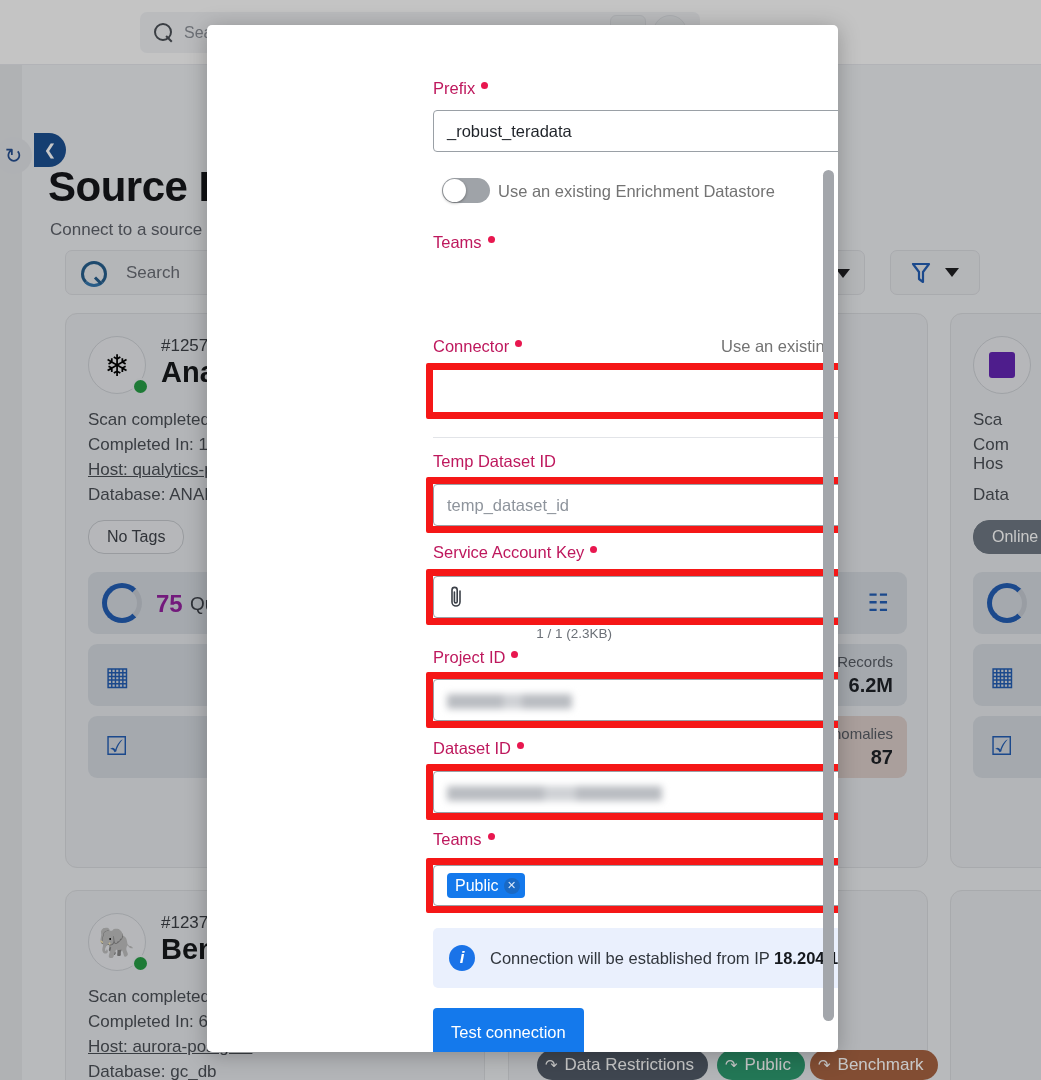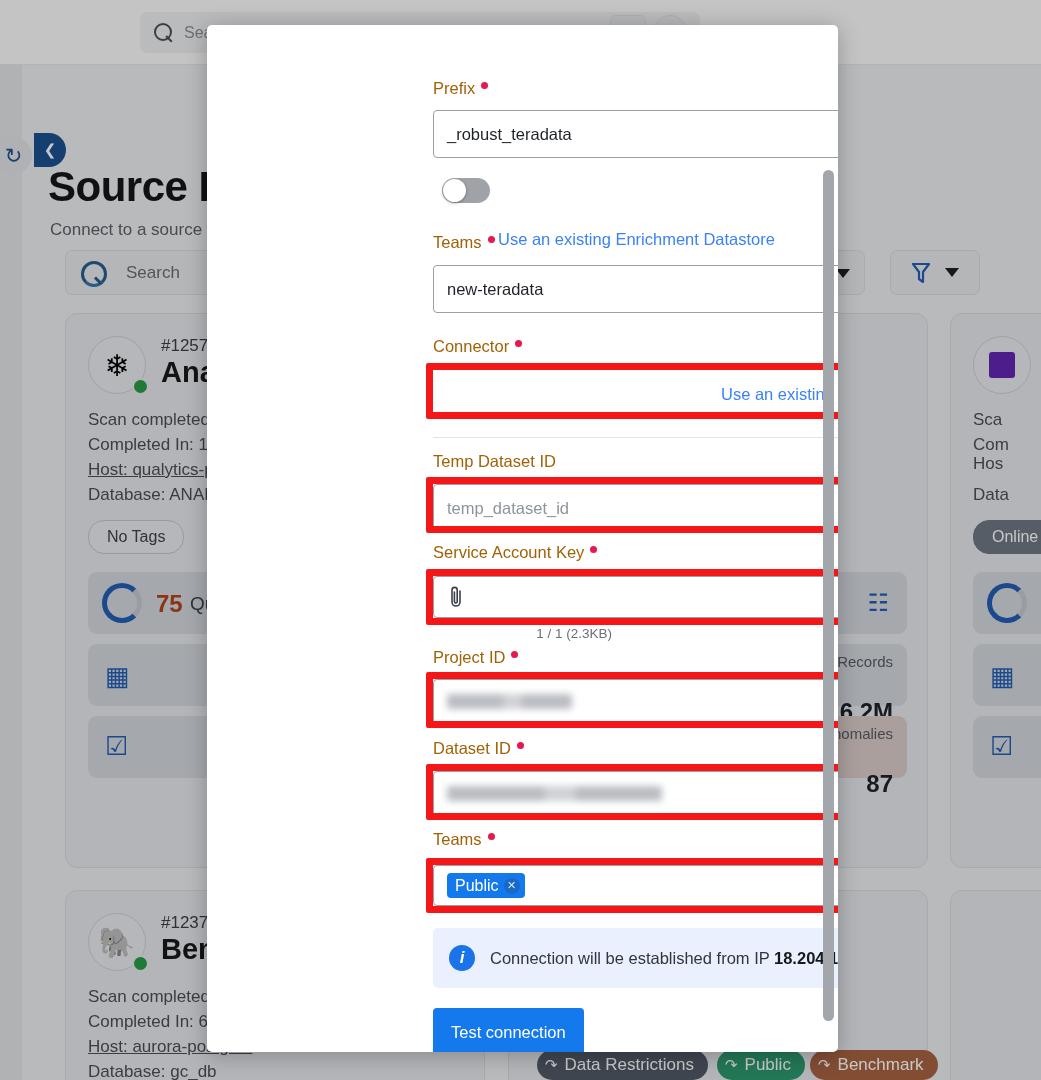--- a/index.html
+++ b/index.html
@@ -117,66 +117,66 @@
   .db-tag {
     position: absolute; left: 22px; padding: 7px 18px; border: 1px solid #c3c7cd;
     border-radius: 16px; font-size: 16px; color: #3d424a; background: #e9ebef;
   }
   .db-tag.solid { background: #6d7885; color: #fff; border-color: #6d7885; }
   .stat-tile {
     position: absolute; background: #d3d9e1; border-radius: 9px;
   }
   .stat-tile.warn { background: #dccbc7; }
   .stat-lbl { position: absolute; right: 14px; top: 9px; font-size: 15px; color: #565c65; }
-  .stat-val { position: absolute; right: 14px; top: 30px; font-size: 24px; font-weight: bold; color: #1d2127; margin-top: 24px; }
+  .stat-val { position: absolute; right: 14px; top: 30px; font-size: 20px; font-weight: bold; color: #1d2127; }
   .blue-ico { color: #1a5fc4; }
 
   .pill {
     position: absolute; height: 30px; border-radius: 15px; display: flex; align-items: center;
     padding: 0 14px 0 8px; gap: 7px; font-size: 17px; color: #fff; white-space: nowrap;
   }
   .pill .arr { font-size: 15px; }
 
   
   #modal {
     position: absolute; left: 207px; top: 25px; width: 631px; height: 1027px;
     background: #ffffff; border-radius: 5px;
     box-shadow: 0 3px 22px rgba(0,0,0,0.26);
     overflow: hidden;
   }
   .modal-inner { position: absolute; inset: 0; padding: 0 0 0 0; }
 
   .fld-label {
-    position: absolute; font-size: 16.5px; color: #a16207; white-space: nowrap;
+    position: absolute; font-size: 16.5px; color: #be185d; white-space: nowrap;
   }
   .req-dot {
     display: inline-block; width: 7px; height: 7px; border-radius: 50%;
     background: #e8174f; vertical-align: 5px; margin-left: 6px;
   }
   .inp {
-    position: absolute; left: 226px; width: 583px; height: 48px;
+    position: absolute; left: 226px; width: 583px; height: 42px;
     border: 1px solid #9aa0a6; border-radius: 4px; background: #fff;
     display: flex; align-items: center; padding: 0 13px;
     font-size: 16.5px; color: #1f2329;
   }
   .inp.ph { color: #8e949c; }
 
   .redbox {
     position: absolute; border: 7px solid #f51717; border-radius: 2px; background: transparent;
   }
 
   .toggle {
     position: absolute; width: 48px; height: 25px; border-radius: 13px;
     background: #9fa3a8;
   }
   .toggle .knob {
     position: absolute; left: 1px; top: 1px; width: 23px; height: 23px; border-radius: 50%;
     background: #ffffff; box-shadow: 0 1px 3px rgba(0,0,0,0.35);
   }
-  .toggle-lbl { position: absolute; font-size: 16.5px; color: #3b82f6; white-space: nowrap; margin-top: 48px; }
+  .toggle-lbl { position: absolute; font-size: 16.5px; color: #737373; white-space: nowrap; }
 
   .bq-hex { width: 22px; height: 22px; flex: none; }
 
   .divider { position: absolute; left: 226px; width: 583px; height: 1px; background: #e2e4e8; }
 
   .clip { width: 18px; height: 24px; flex: none; }
   .upl-title { font-size: 13.5px; color: #6b7077; line-height: 1; }
   .blurbar {
     height: 13px; border-radius: 2px; margin-top: 5px;
     background: linear-gradient(90deg,
@@ -276,21 +276,21 @@
         <div class="db-id">#1257</div>
         <div class="db-title">Analytics</div>
         <div class="db-meta" style="top:96px;">Scan completed: 1</div>
         <div class="db-meta" style="top:121px;">Completed In: 11 min</div>
         <div class="db-meta" style="top:146px;"><u>Host: qualytics-prod</u></div>
         <div class="db-meta" style="top:171px;">Database: ANALYTICS</div>
         <div class="db-tag" style="top:206px;">No Tags</div>
 
         <div class="stat-tile" style="left:22px; top:258px; width:376px; height:62px;">
           <div style="position:absolute; left:14px; top:11px; width:40px; height:40px; border-radius:50%; border:5px solid #1a5fc4; border-right-color:#c3cad3;"></div>
-          <div style="position:absolute; left:68px; top:18px; font-size:24px; font-weight:bold; color:#c2410c;">75</div>
+          <div style="position:absolute; left:68px; top:18px; font-size:24px; font-weight:bold; color:#a21caf;">75</div>
           <div style="position:absolute; left:102px; top:21px; font-size:19px; color:#3c414a;">Quality Score</div>
         </div>
         <div class="stat-tile" style="left:22px; top:330px; width:376px; height:62px;">
           <div style="position:absolute; left:17px; top:17px; font-size:26px;" class="blue-ico">▦</div>
         </div>
         <div class="stat-tile" style="left:22px; top:402px; width:376px; height:62px;">
           <div style="position:absolute; left:17px; top:15px; font-size:26px;" class="blue-ico">☑</div>
         </div>
       </div>
 
@@ -371,23 +371,20 @@
       </div>
 
       <div class="toggle" style="left:235px; top:153px;">
         <div class="knob"></div>
       </div>
       <div class="toggle-lbl" style="left:291px; top:157px;">Use an existing Enrichment Datastore</div>
 
       <div class="fld-label" style="left:226px; top:208px;">
         <span>Teams</span><span class="req-dot"></span>
       </div>
-      <div class="inp" style="top:240px;">
-        <span>new-teradata</span>
-      </div>
 
       <div class="fld-label" style="left:226px; top:312px;">
         <span>Connector</span><span class="req-dot"></span>
       </div>
       <div class="toggle-lbl" style="left:514px; top:312px;">Use an existing connection</div>
 
       <div class="redbox" style="left:219px; top:338px; width:597px; height:56px;"></div>
 
       <div class="divider" style="top:412px;"></div>
 

